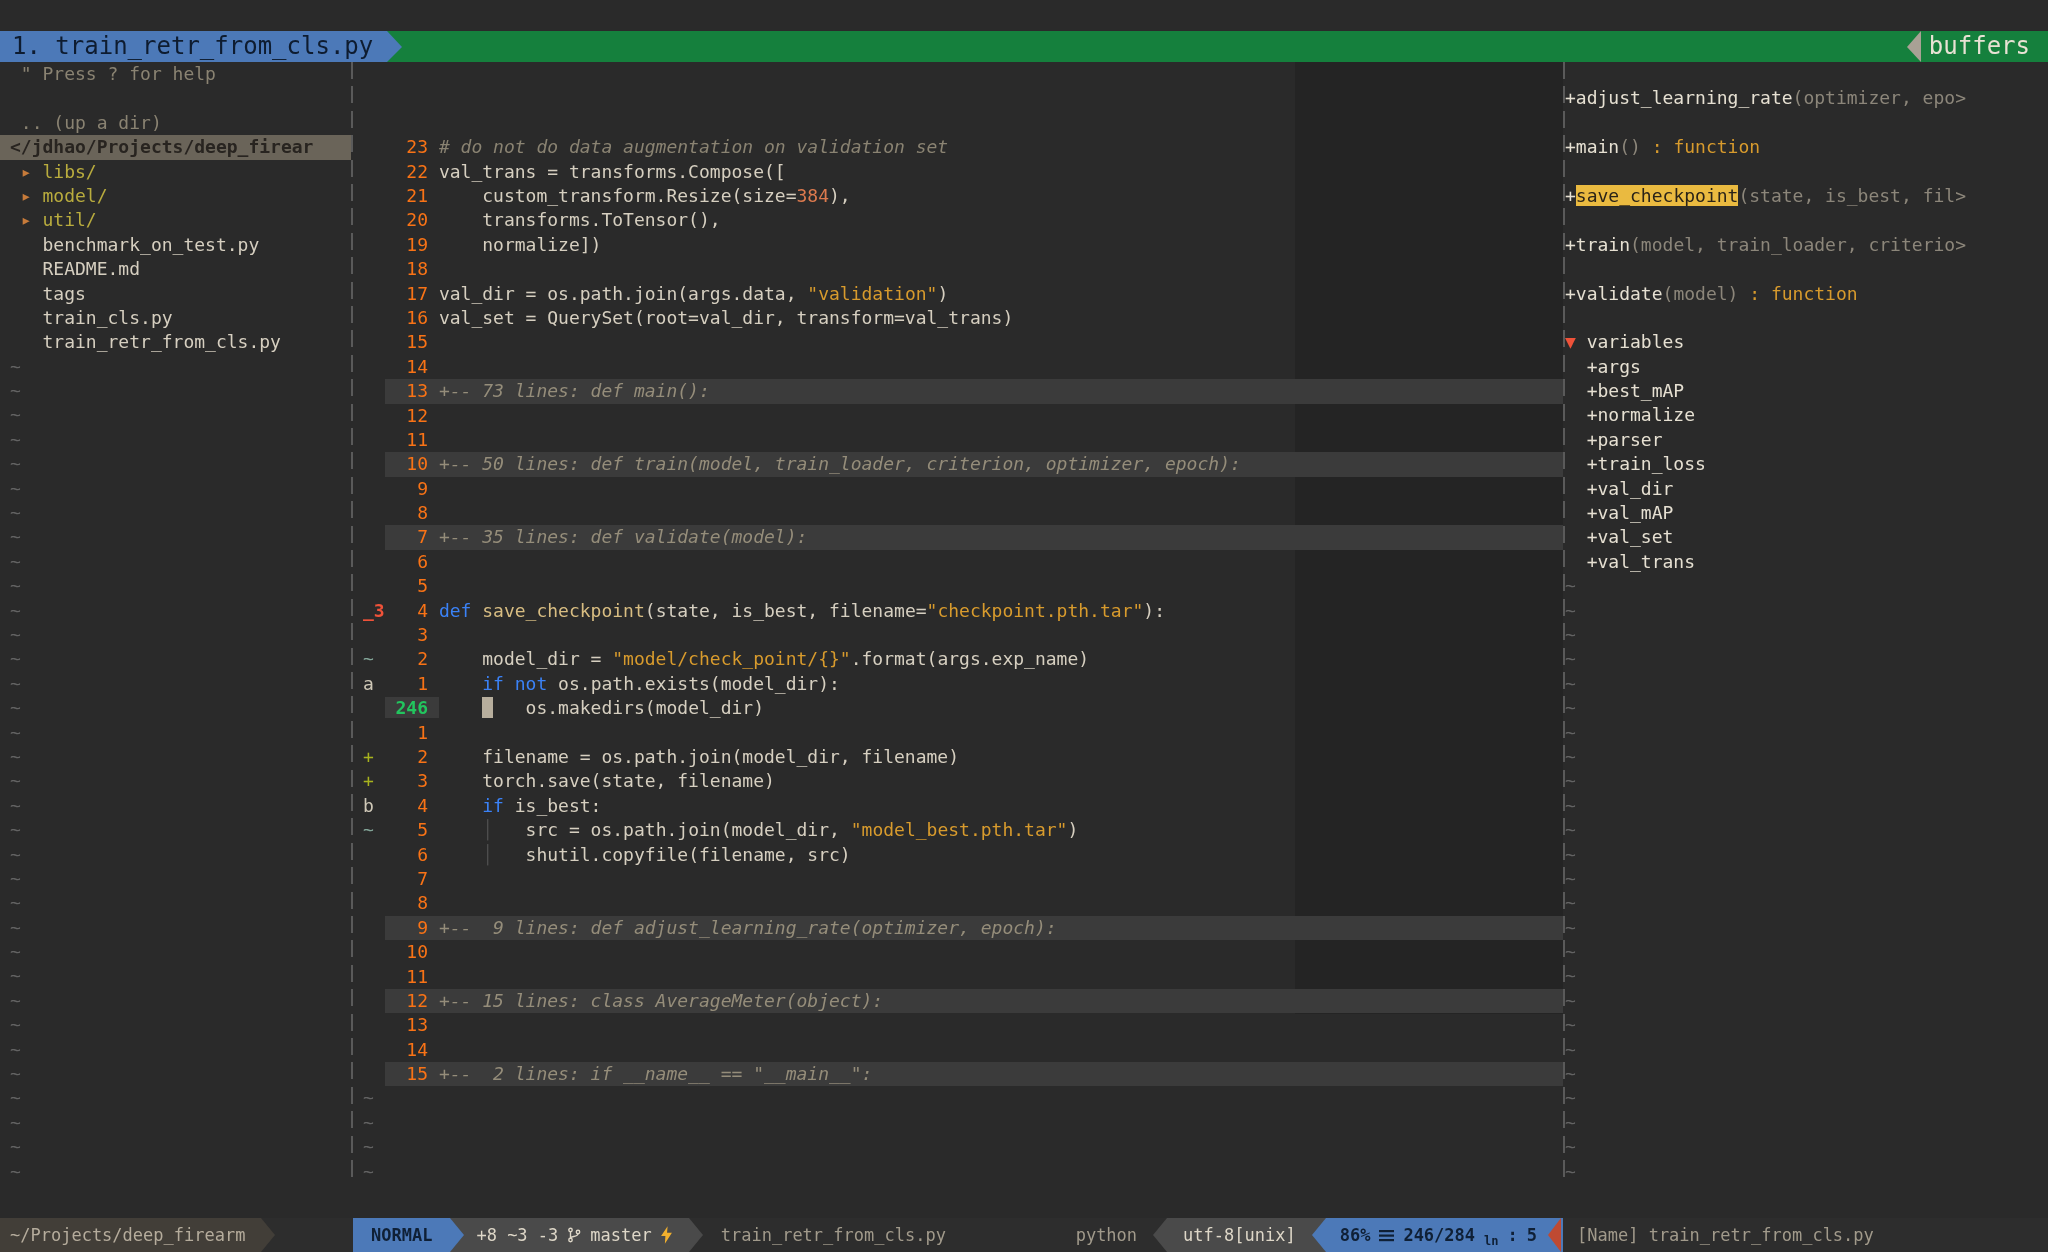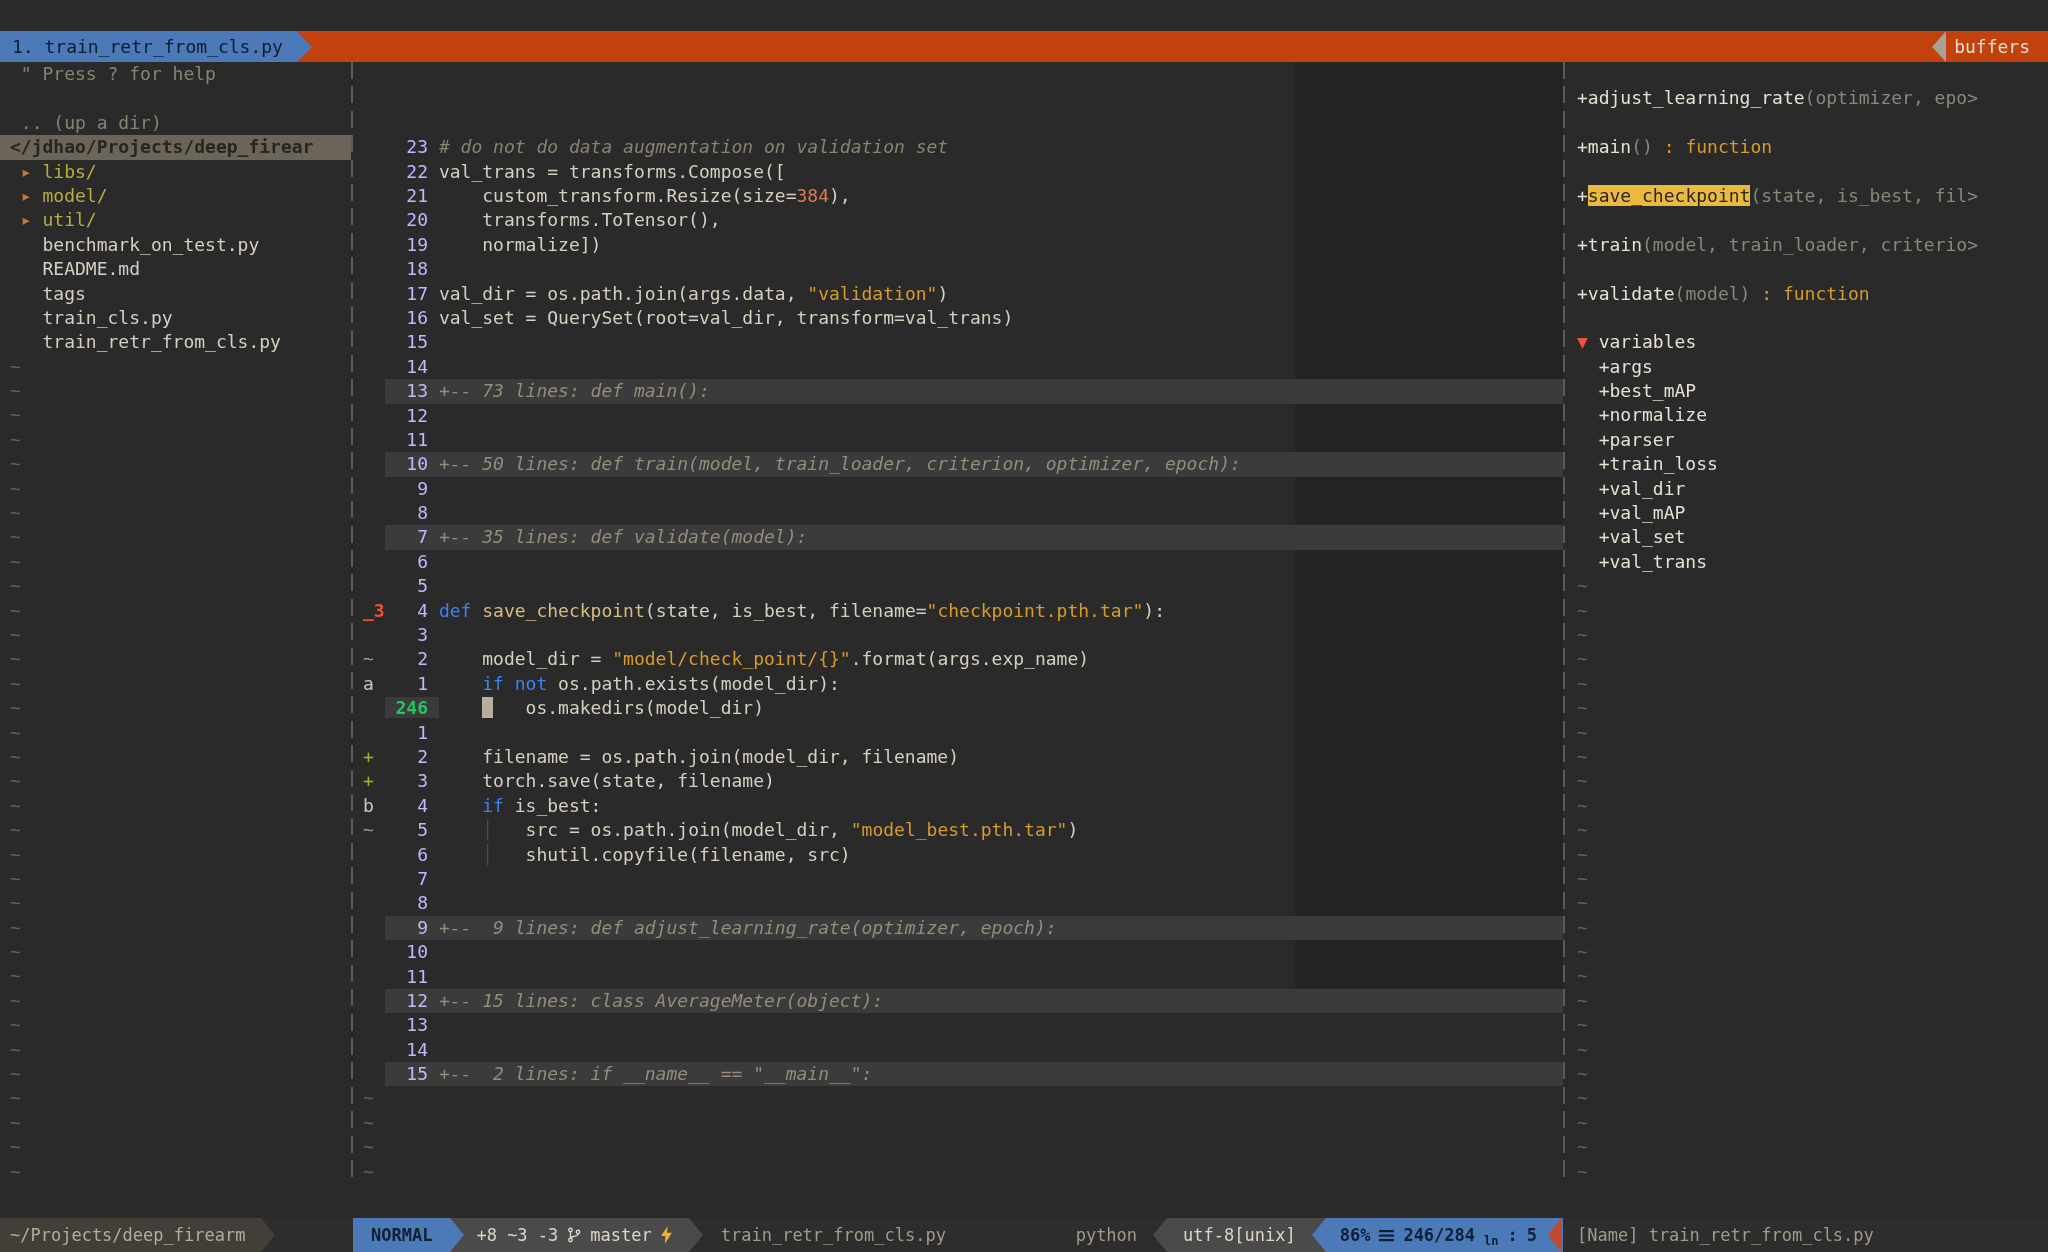--- a/index.html
+++ b/index.html
@@ -20,38 +20,38 @@
   .mb-title { position:absolute; left:0; right:0; text-align:center; color:#2f2f2f;
               font-size:17px; font-weight:600; pointer-events:none; }
   .mb-gap { display:inline-block; width:26px; }
   .mb-right { margin-left:auto; padding-right:14px; color:#2f2f2f; font-size:16px; font-weight:600; }
 
   
   .term { position:absolute; top:31px; left:0; right:0; bottom:0; background:#2a2a2a;
           display:flex; flex-direction:column; }
 
   
-  .tabline { height:31px; background:#c2410c; display:flex; align-items:center;
-             font-size:18px; line-height:31px; }
+  .tabline { height:31px; background:#15803d; display:flex; align-items:center;
+             font-size:24px; line-height:31px; }
   .tab { background:#4c79b8; color:#0e1c30; padding:0 14px 0 12px; white-space:pre; }
   .arr, .arl { width:0; height:0; align-self:stretch; }
   .arr-tab { border-top:16px solid transparent; border-bottom:15px solid transparent;
              border-left:15px solid #4c79b8; }
   .tl-spacer { flex:1; }
   .arl-buf { border-top:16px solid transparent; border-bottom:15px solid transparent;
              border-right:14px solid #aaa medium; border-right:14px solid #a9a195; }
   .buf-label { color:#e8e2d4; padding:0 18px 0 8px; }
 
   
   .main { position:relative; height:1122px; overflow:hidden; }
   .pane { position:absolute; top:0; bottom:0; font-size:18px; line-height:24.4px;
           white-space:pre; overflow:hidden; }
   .pane-tree { left:0; width:351px; padding-left:10px; }
   .pane-code { left:353px; right:485px; padding-left:10px; }
-  .pane-tag  { right:0; width:483px; padding-left:12px; }
+  .pane-tag  { right:12px; width:483px; padding-left:12px; }
   .vsep { position:absolute; top:0; bottom:0; width:2px; z-index:2;
           background:repeating-linear-gradient(to bottom,#5a5a5a 0 17px,rgba(0,0,0,0) 17px 24.4px); }
 
   .row { position:relative; height:24.4px; z-index:1; }
 
   
   .tok.c  { color:#8a8372; font-style:italic; }
   .tok.k  { color:#3b82f6; }
   .tok.s  { color:#d89b2d; }
   .tok.nm { color:#dd7a4e; }
@@ -59,21 +59,21 @@
   .tok.t  { color:#d6cfc0; }
   .tok.g  { color:#4d4d4d; }
   .tok.fd { color:#958d7a; font-style:italic; }
   .tok.cursor { background:#b7ae9d; color:#2a2a2a; }
 
   .sign { color:#d6cfc0; }
   .sign.sign-del  { color:#ef5239; font-weight:700; }
   .sign.sign-add  { color:#a8b31e; }
   .sign.sign-mod  { color:#83a598; }
   .sign.sign-mark { color:#cfc8b7; }
-  .num { color:#c4b5fd; }
+  .num { color:#f97316; }
   .curnum { color:#22c55e; background:#3b3b3b; font-weight:700; }
   .tilde { color:#636363; }
 
   .fold-row .foldwrap { background:#3b3b3b; display:inline-block; width:calc(100% - 2ch); }
   .colorcolumn { position:absolute; top:0; left:calc(10px + 86ch); right:0; height:952px;
                  background:rgba(0,0,0,0.14); z-index:0; }
 
   
   .nt-help  { color:#8a8372; }
   .nt-updir { color:#8a8372; }

